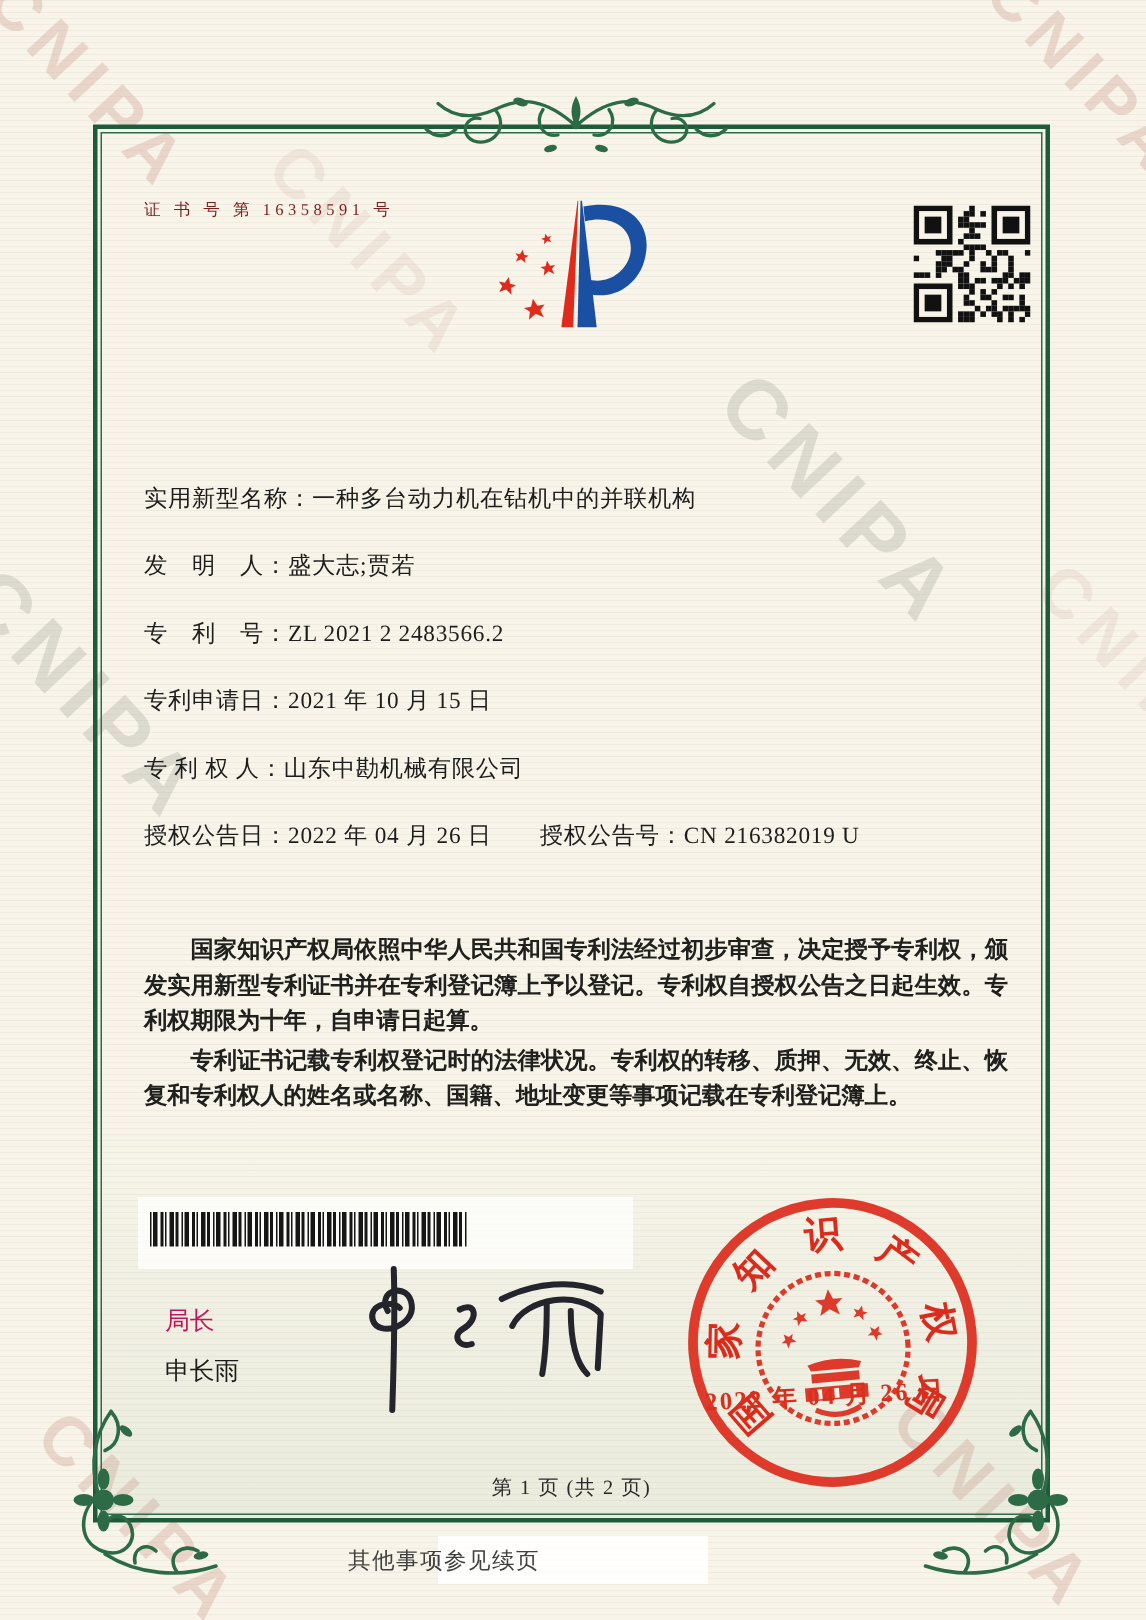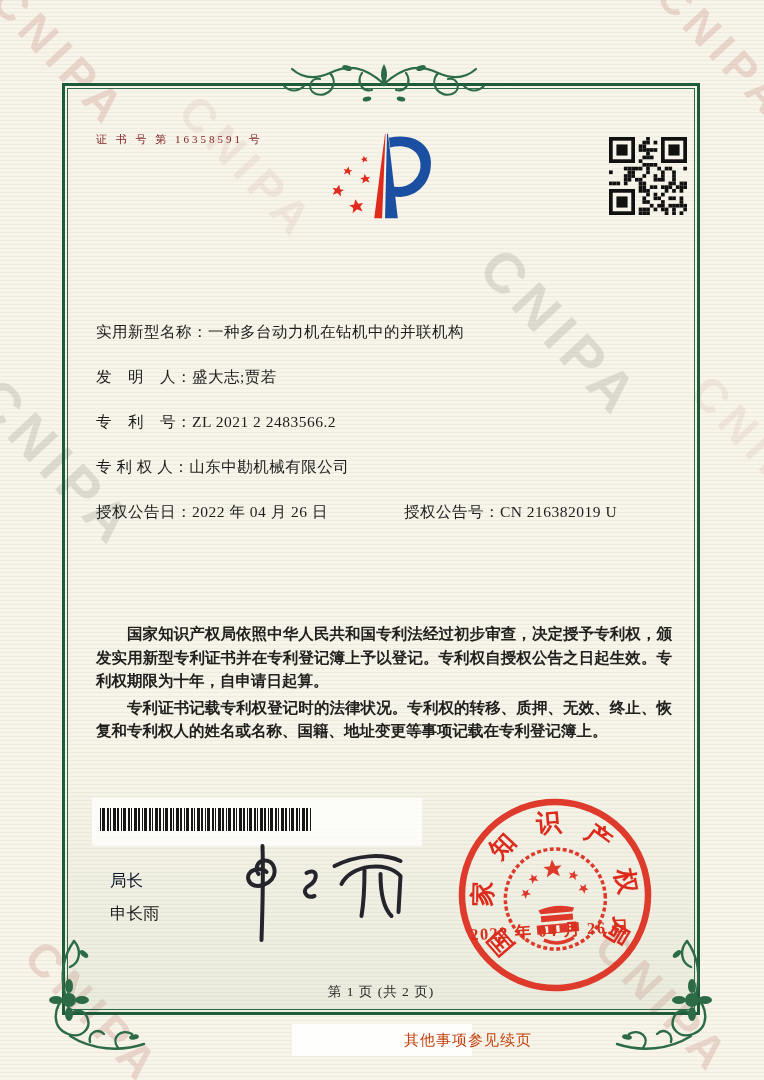--- a/index.html
+++ b/index.html
@@ -55,53 +55,53 @@
   .title{
     position:absolute;left:62px;top:229px;width:638px;
     text-align:center;font-size:35px;font-weight:bold;color:#141414;
     letter-spacing:7px;
   }
 
   .fields{position:absolute;left:96px;top:322px;width:580px;}
   .field-row{height:22px;margin-bottom:23px;font-size:15.5px;color:#1d1d1d;letter-spacing:0.5px;white-space:nowrap;}
   .flabel{color:#1d1d1d;}
   .fvalue{color:#1d1d1d;}
-  .grant-no-pair{margin-left:76px;}
+  .grant-no-pair{margin-left:32px;}
 
   .body-text{
     position:absolute;left:96px;top:622px;width:576px;
     font-size:15.5px;line-height:23.5px;color:#20201e;
     text-align:justify;
     font-weight:bold;
   }
   .body-text p{margin:0 0 3px 0;text-indent:2em;}
 
   .white-band{position:absolute;left:92px;top:798px;width:330px;height:48px;background:rgba(255,255,255,0.75);}
   .barcode{position:absolute;left:100px;top:808px;width:212px;height:23px;display:flex;align-items:stretch;}
   .barcode div{height:100%;}
 
-  .sig-title{position:absolute;left:110px;top:870px;font-size:16.5px;color:#0f172a;font-family:Liberation Mono, monospace;}
+  .sig-title{position:absolute;left:110px;top:870px;font-size:16.5px;color:#be185d;font-family:Liberation Mono, monospace;}
   .sig-name{position:absolute;left:110px;top:903px;font-size:16.5px;color:#1c1c1c;font-family:"Liberation Sans",sans-serif;}
   .signature{position:absolute;left:212px;top:840px;width:205px;height:110px;}
 
   .seal{position:absolute;left:455px;top:795px;width:200px;height:200px;transform:rotate(-5deg);}
   .seal-date{
     position:absolute;left:470px;top:919px;width:200px;
     font-size:16.5px;font-weight:600;color:#d92f1d;letter-spacing:1.5px;
     transform:rotate(-3deg);white-space:nowrap;
   }
 
   .page-info{
     position:absolute;left:62px;top:983px;width:638px;text-align:center;
     font-size:13.5px;color:#2a2a2a;letter-spacing:1px;
   }
   .cont-note-band{position:absolute;left:292px;top:1024px;width:180px;height:32px;background:rgba(255,255,255,0.85);}
   .cont-note{
-    position:absolute;left:232px;top:1031px;width:300px;text-align:right;
-    font-size:15px;color:#c2410c;letter-spacing:1px;
+    position:absolute;left:232px;top:1031px;width:300px;text-align:left;
+    font-size:15px;color:#404040;letter-spacing:1px;
   }
 </style>
 </head>
 <body>
 
 <div id="page">
 
   <span class="watermark wm-pink" style="left:-28px;top:28px;font-size:46px;">CNIPA</span>
   <span class="watermark wm-pink" style="left:638px;top:24px;font-size:44px;">CNIPA</span>
   <span class="watermark wm-faint" style="left:160px;top:140px;font-size:46px;">CNIPA</span>
@@ -326,20 +326,23 @@
     <div class="field-row">
       <span class="flabel">实用新型名称：</span><span class="fvalue">一种多台动力机在钻机中的并联机构</span>
     </div>
     <div class="field-row">
       <span class="flabel">发　明　人：</span><span class="fvalue">盛大志;贾若</span>
     </div>
     <div class="field-row">
       <span class="flabel">专　利　号：</span><span class="fvalue">ZL 2021 2 2483566.2</span>
     </div>
     <div class="field-row">
+      <span class="flabel">专利申请日：</span><span class="fvalue">2021 年 10 月 15 日</span>
+    </div>
+    <div class="field-row">
       <span class="flabel">专 利 权 人：</span><span class="fvalue">山东中勘机械有限公司</span>
     </div>
     <div class="field-row">
       <span class="flabel">授权公告日：</span><span class="fvalue">2022 年 04 月 26 日</span><span class="grant-no-pair"><span class="flabel">授权公告号：</span><span class="fvalue">CN 216382019 U</span></span>
     </div>
   </div>
 
   <div class="body-text">
     <p>国家知识产权局依照中华人民共和国专利法经过初步审查，决定授予专利权，颁发实用新型专利证书并在专利登记簿上予以登记。专利权自授权公告之日起生效。专利权期限为十年，自申请日起算。</p>
     <p>专利证书记载专利权登记时的法律状况。专利权的转移、质押、无效、终止、恢复和专利权人的姓名或名称、国籍、地址变更等事项记载在专利登记簿上。</p>

